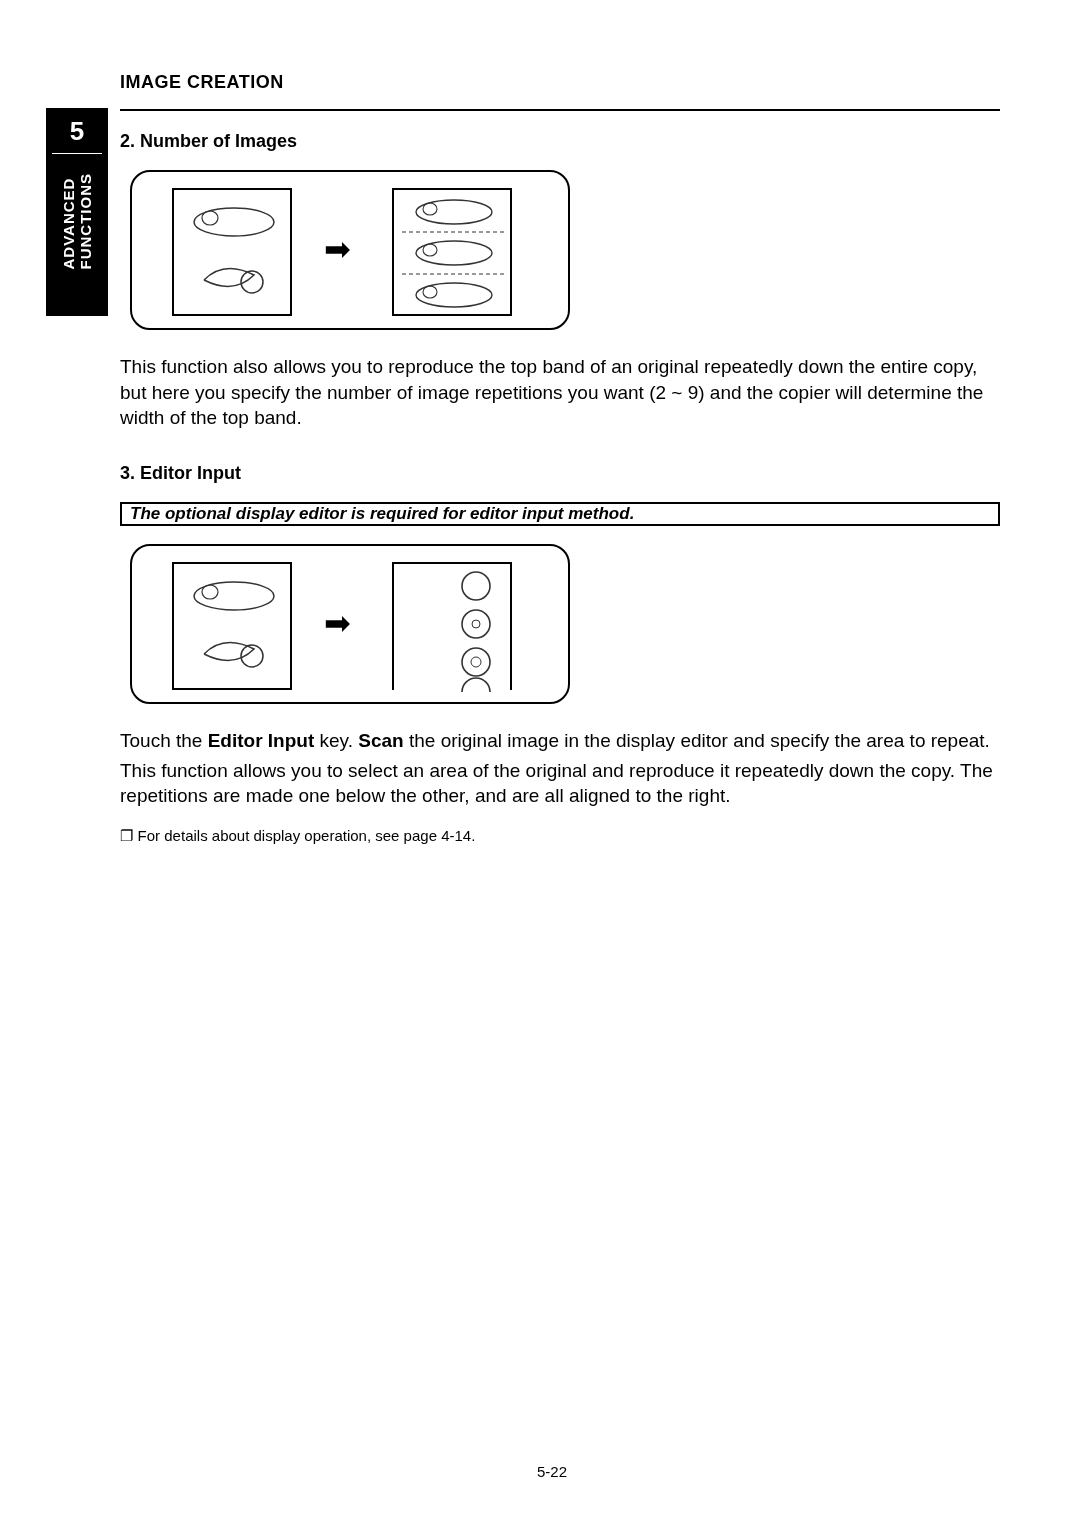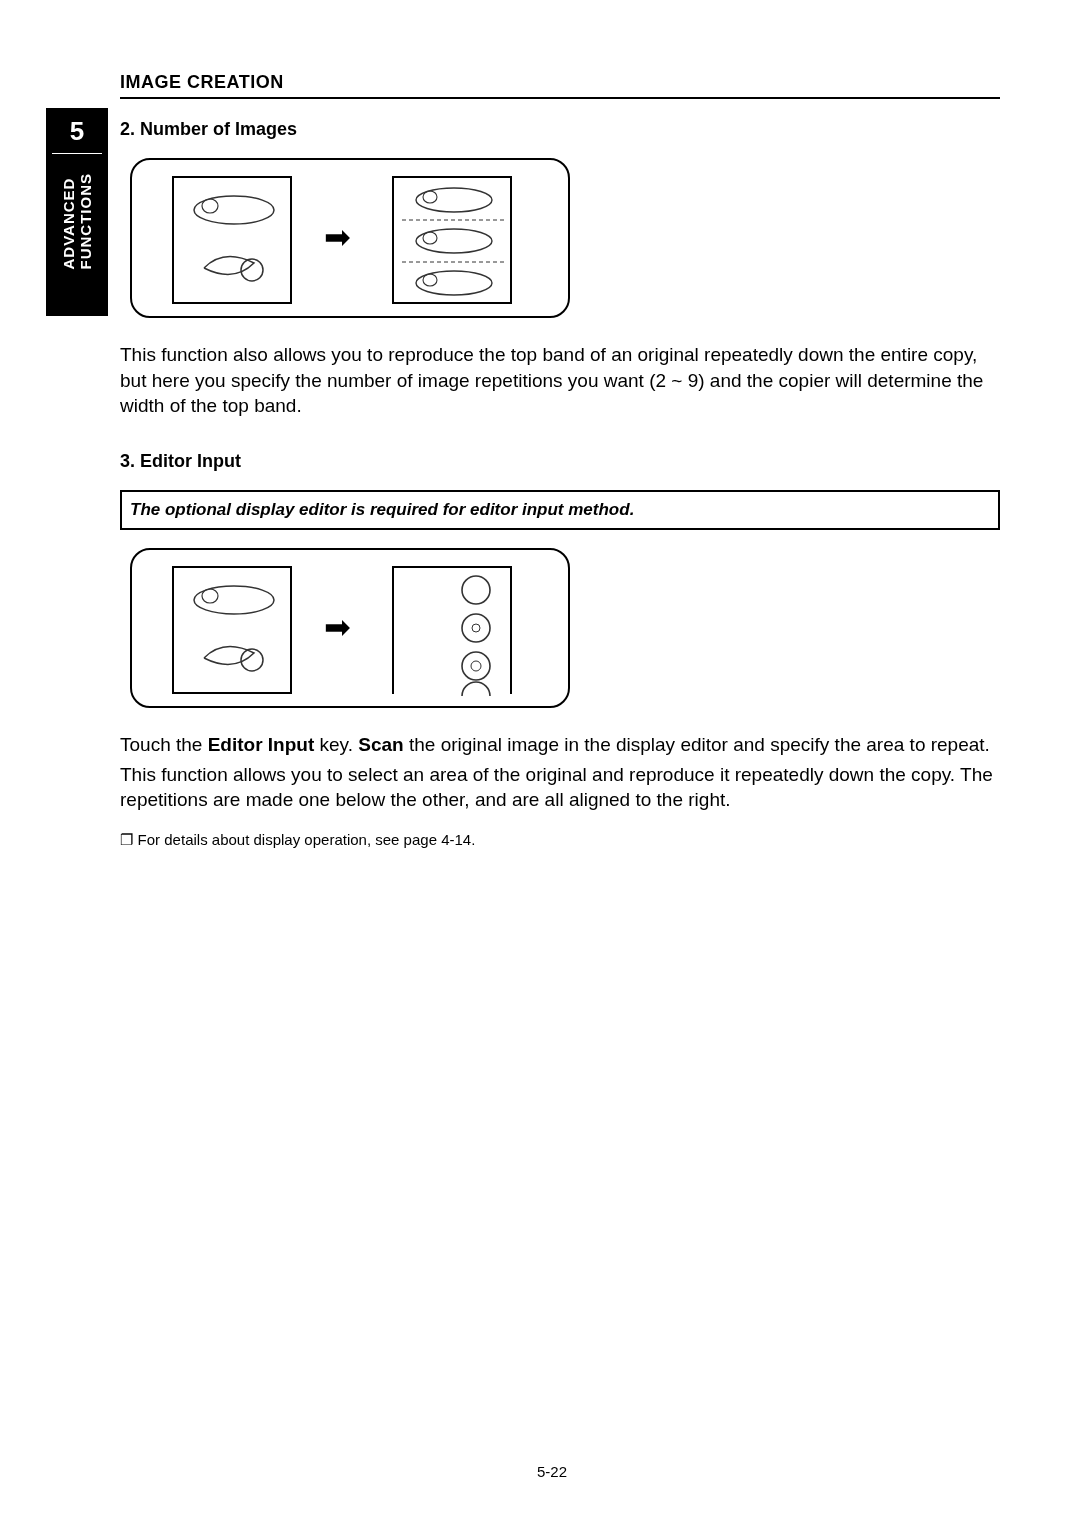--- a/index.html
+++ b/index.html
@@ -12,21 +12,21 @@
     color: #000;
   }
   .page {
     padding: 72px 80px 40px 60px;
   }
   .header-title {
     font-weight: bold;
     font-size: 18px;
     letter-spacing: 0.5px;
     margin-left: 60px;
-    padding-bottom: 4px;
+    padding-bottom: 16px;
   }
   .header-rule {
     border-bottom: 2px solid #000;
     margin-left: 60px;
     margin-bottom: 20px;
   }
   .tab-block {
     position: absolute;
     left: 46px;
     top: 108px;
@@ -83,21 +83,21 @@
     color: #000;
   }
   .body-text {
     font-size: 19px;
     line-height: 1.35;
     margin-bottom: 4px;
   }
   .body-text b { font-weight: bold; }
   .note-box {
     border: 2px solid #000;
-    padding: 8px 8px;
+    padding: 0 8px;
     font-style: italic;
     font-weight: bold;
     font-size: 17px;
     margin: 8px 0 18px 0;
   }
   .bullet-note {
     font-size: 15px;
     margin-top: 18px;
   }
   .page-num {

